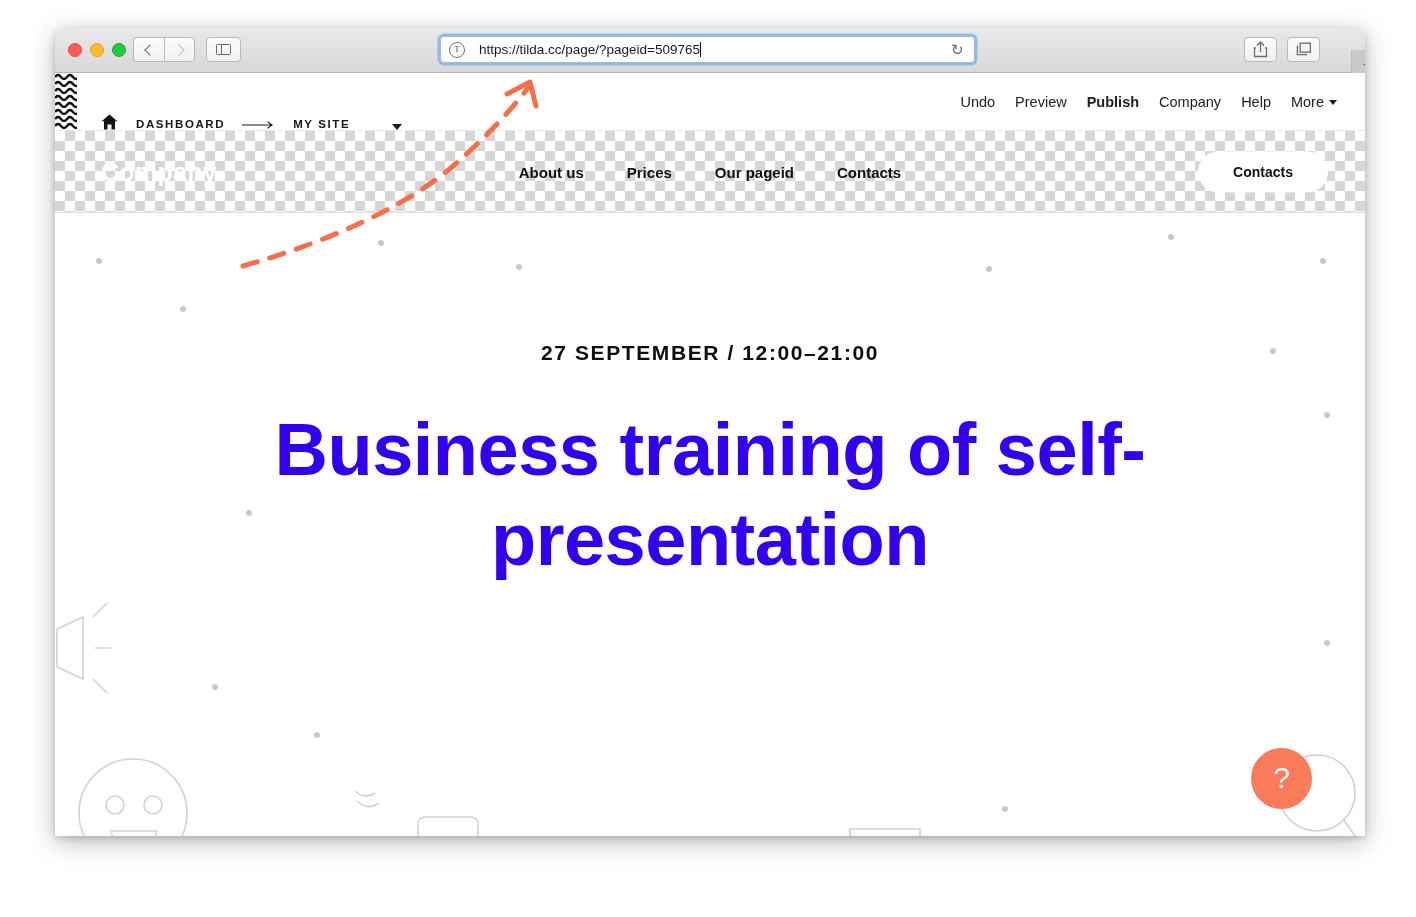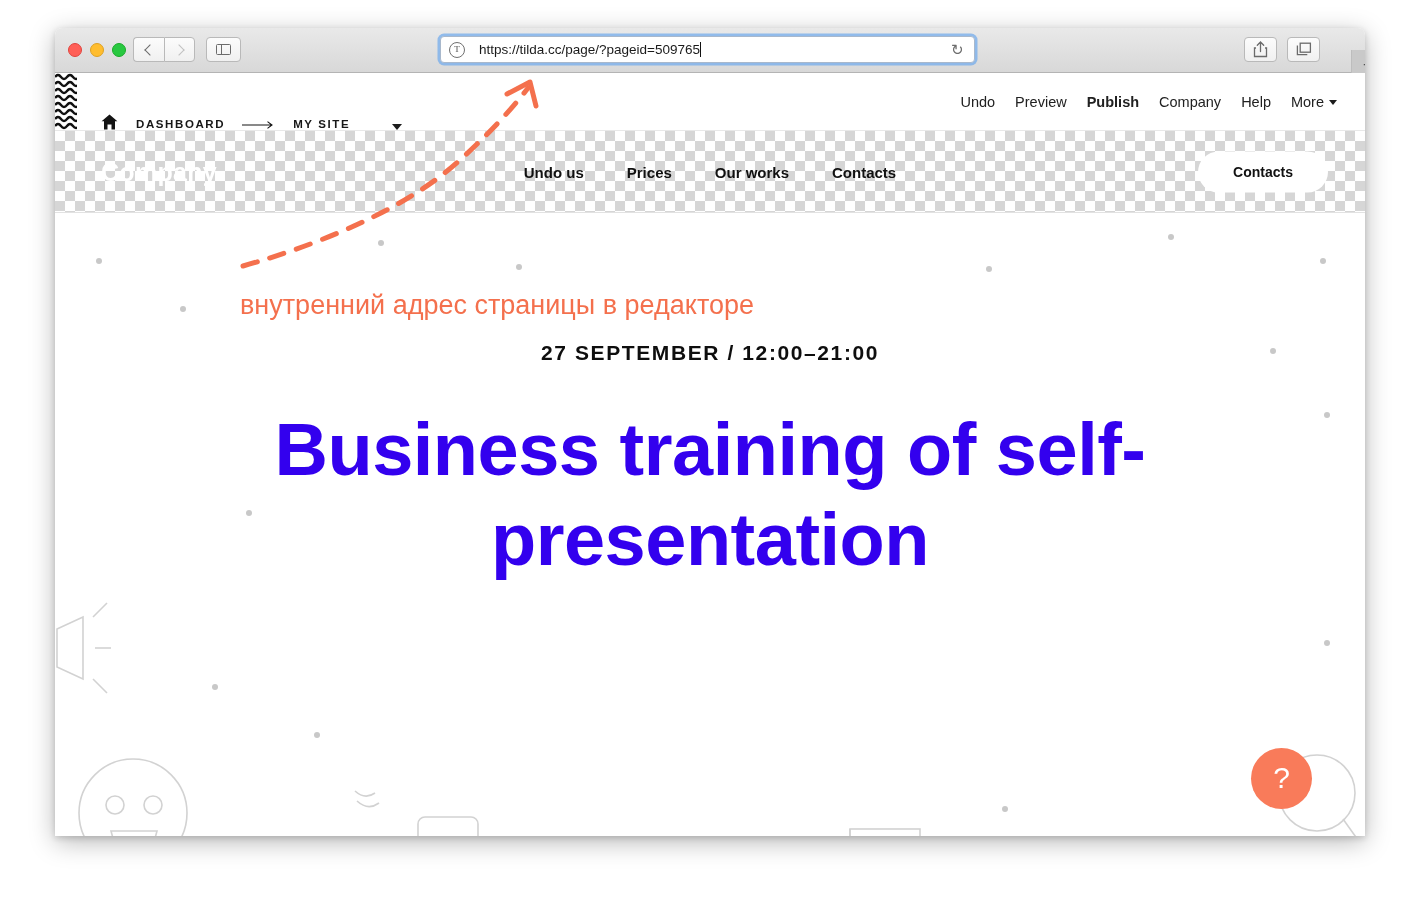--- a/index.html
+++ b/index.html
@@ -453,23 +453,23 @@
         <span class="tilda-action">Help</span>
         <span class="tilda-action"><span>More</span><span class="more-caret"></span></span>
       </div>
     </div>
 
     <div class="site-canvas">
 
       <div class="site-header">
         <div class="site-logo">Company</div>
         <div class="site-nav">
-          <a href="#">Undo us</a>
+          <a href="#">About us</a>
           <a href="#">Prices</a>
-          <a href="#">Our works</a>
+          <a href="#">Our pageid</a>
           <a href="#">Contacts</a>
         </div>
         <div class="contacts-pill">Contacts</div>
       </div>
 
       <div class="hero">
 
         <svg class="doodles" viewBox="0 0 1310 624">
           <g stroke="#d2d2d2" stroke-width="1.6" fill="none">
 
@@ -522,16 +522,15 @@
         <div class="help-bubble">?</div>
       </div>
     </div>
   </div>
 
   <div class="annotation-layer">
     <svg width="1416" height="917" viewBox="0 0 1416 917">
       <path d="M243 266 C300 250, 400 215, 460 160 C495 128, 515 105, 528 88" stroke="#f4704d" stroke-width="5" fill="none" stroke-linecap="round" stroke-dasharray="15 13"></path>
       <path d="M507 94 L530 82 L536 106" stroke="#f4704d" stroke-width="5" fill="none" stroke-linecap="round" stroke-linejoin="round"></path>
     </svg>
-    <div class="annotation-text">внутренний адрес страницы в редакторе</div>
   </div>
 
 </div>
 
 </body></html>

